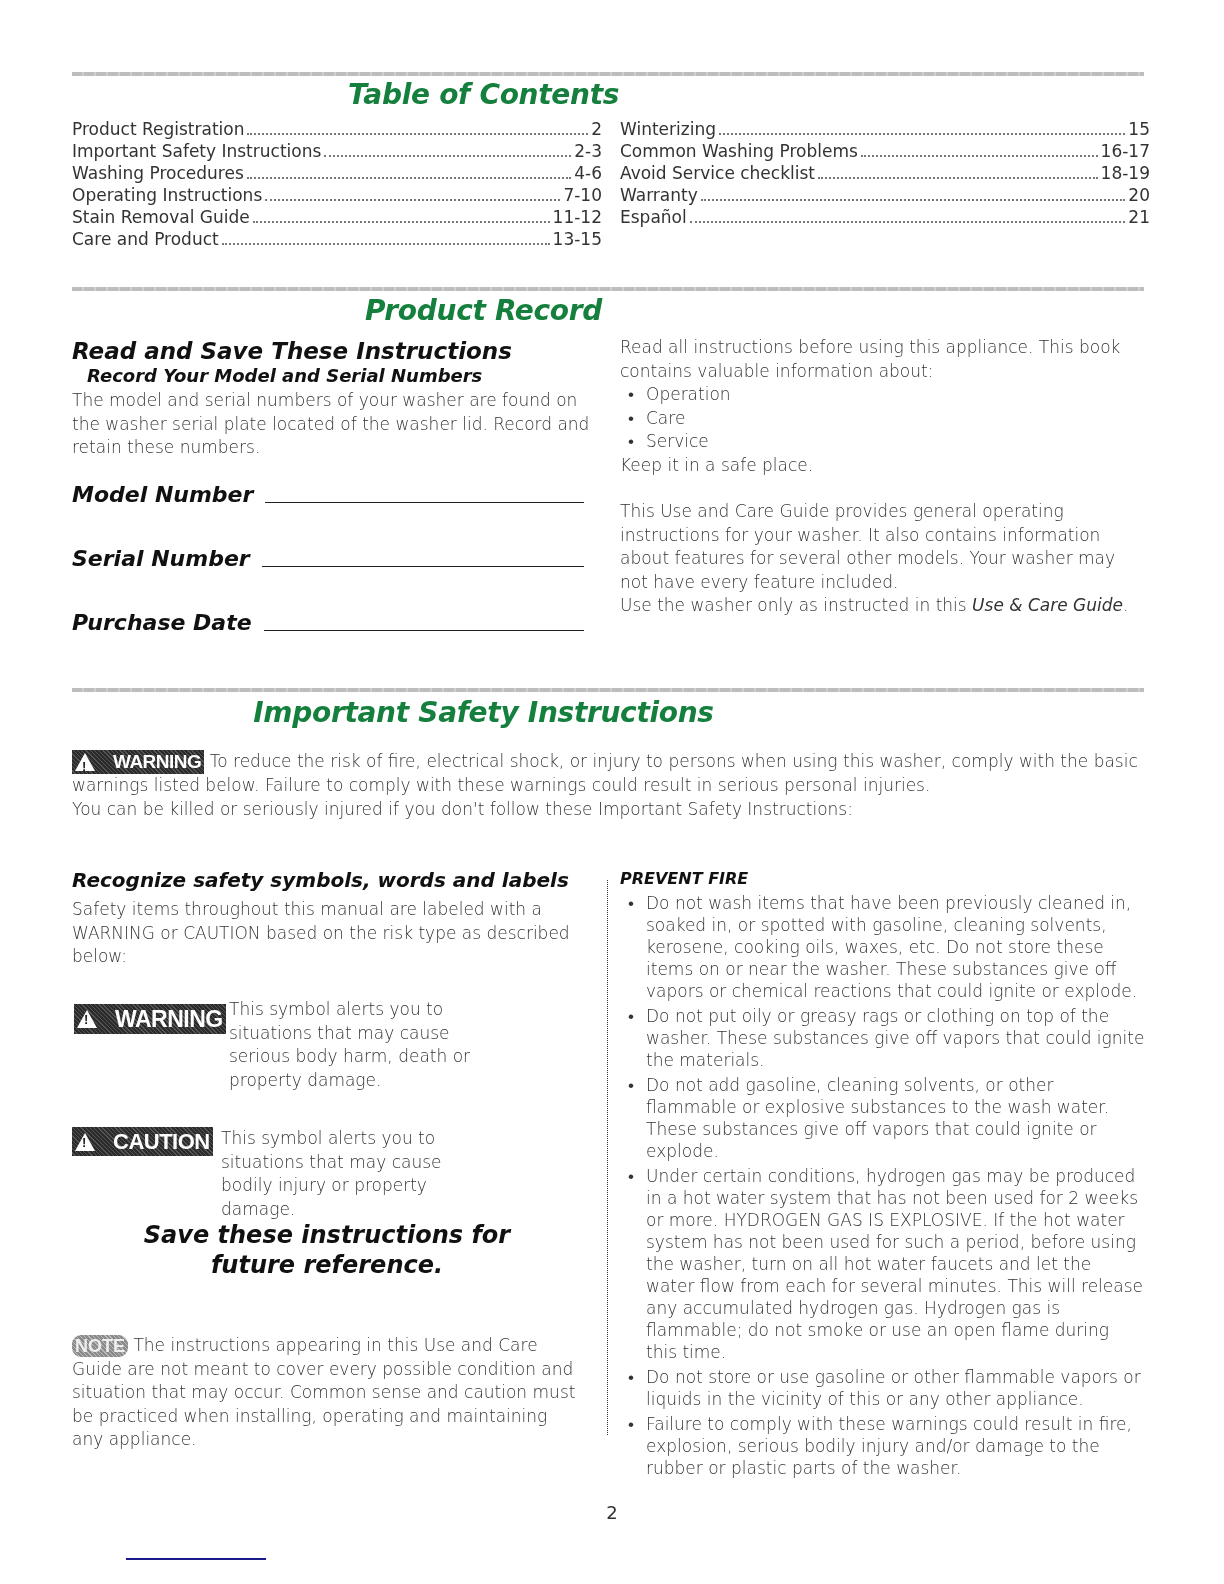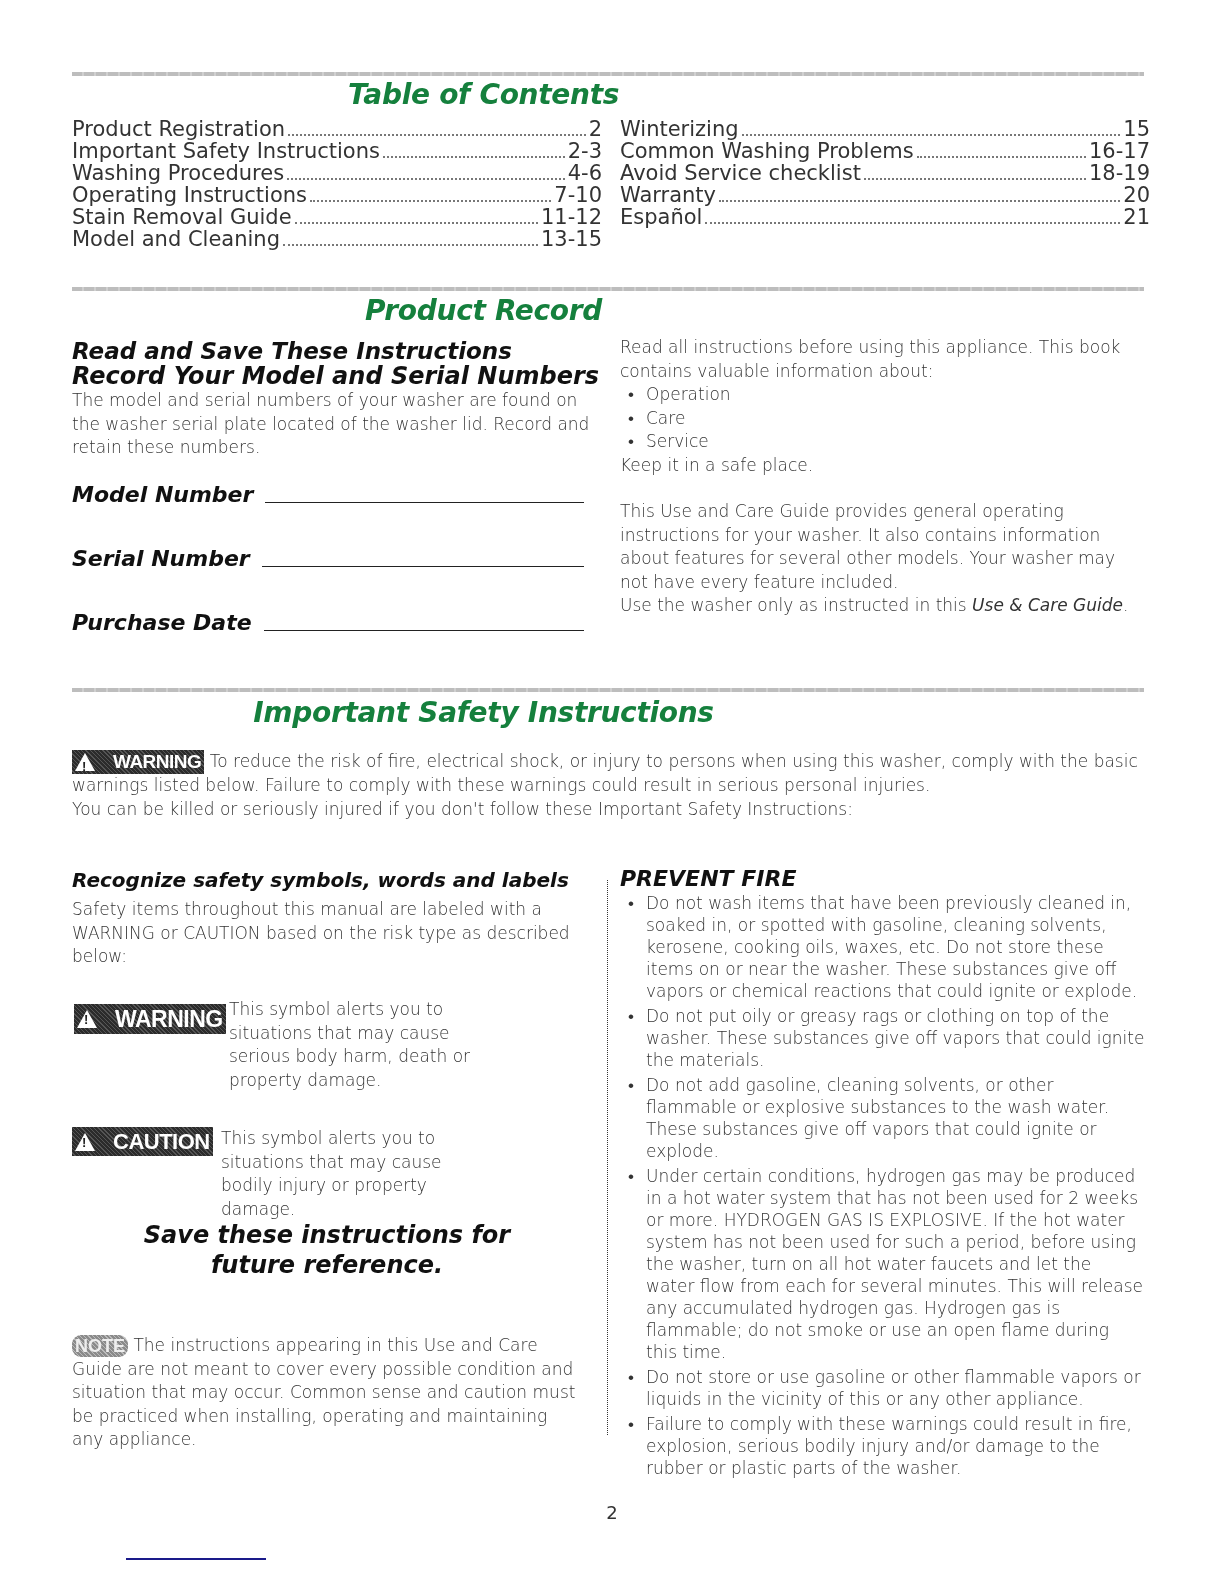--- a/index.html
+++ b/index.html
@@ -11,21 +11,21 @@
       position: absolute; left: 72px; width: 1072px; height: 4px;
       background: repeating-linear-gradient(90deg, #bdbdbd 0 10px, #cfcfcf 10px 12px);
     }
     .section-title {
       position: absolute; left: 0; width: 967px; text-align: center;
       font-style: italic; font-weight: bold; font-size: 28px; color: #15803d;
       font-family: "DejaVu Sans", sans-serif; letter-spacing: -0.3px;
     }
     .body-text { font-size: 17px; line-height: 23.5px; color: #333; font-weight: 300; }
     .toc-col { position: absolute; top: 118px; width: 530px; }
-    .toc-row { display: flex; align-items: baseline; font-size: 21px; line-height: 22px; color: #333; }
+    .toc-row { display: flex; align-items: baseline; font-size: 17px; line-height: 22px; color: #333; }
     .toc-row .lbl { white-space: nowrap; }
     .toc-row .dots { flex: 1; border-bottom: 2px dotted #777; margin: 0 3px 4px 3px; }
     .toc-row .pg { white-space: nowrap; }
     .h-ital { font-style: italic; font-weight: bold; color: #111; }
     .field-row { position: absolute; left: 72px; display: flex; align-items: flex-end; width: 512px; }
     .field-row .flbl { font-style: italic; font-weight: bold; font-size: 22px; color: #111; white-space: nowrap; }
     .field-row .fline { flex: 1; border-bottom: 1.5px solid #222; margin-left: 12px; height: 1px; margin-bottom: 4px; }
     .badge {
       display: inline-flex; align-items: center; gap: 18px;
       background: repeating-linear-gradient(45deg, #2b2b2b 0 2px, #555 2px 3px);
@@ -76,21 +76,21 @@
       <span class="lbl">Operating Instructions</span>
       <span class="dots"></span>
       <span class="pg">7-10</span>
     </div>
   <div class="toc-row">
       <span class="lbl">Stain Removal Guide</span>
       <span class="dots"></span>
       <span class="pg">11-12</span>
     </div>
   <div class="toc-row">
-      <span class="lbl">Model and Cleaning</span>
+      <span class="lbl">Care and Product</span>
       <span class="dots"></span>
       <span class="pg">13-15</span>
     </div>
 </div>
 
 <div class="toc-col" style="left:620px;">
   <div class="toc-row">
       <span class="lbl">Winterizing</span>
       <span class="dots"></span>
       <span class="pg">15</span>
@@ -115,21 +115,21 @@
       <span class="dots"></span>
       <span class="pg">21</span>
     </div>
 </div>
 
 <div class="rule" style="top:287px;"></div>
 <div class="section-title" style="top:294px;">Product Record</div>
 
 <div style="position:absolute; left:72px; top:337px; width:530px;">
   <div class="h-ital" style="font-size:23px; line-height:28px;">Read and Save These Instructions</div>
-  <div class="h-ital" style="font-size:24px; line-height:22px;">Record Your Model and Serial Numbers</div>
+  <div class="h-ital" style="font-size:18px; line-height:22px;margin-left:15px;">Record Your Model and Serial Numbers</div>
   <div class="body-text" style="margin-top:2px;">The model and serial numbers of your washer are found on the washer serial plate located of the washer lid. Record and retain these numbers.</div>
 </div>
 
 <div class="field-row" style="top:482px;">
   <span class="flbl">Model Number</span>
     <span class="fline"></span>
 </div>
 <div class="field-row" style="top:546px;">
   <span class="flbl">Serial Number</span>
     <span class="fline"></span>
@@ -190,21 +190,21 @@
 </div>
 
 <div class="body-text" style="position:absolute; left:72px; top:1334px; width:510px;">
   <span class="note-badge">NOTE</span>
   <span>The instructions appearing in this Use and Care Guide are not meant to cover every possible condition and situation that may occur. Common sense and caution must be practiced when installing, operating and maintaining any appliance.</span>
 </div>
 
 <div class="vline"></div>
 
 <div style="position:absolute; left:620px; top:866px; width:525px;">
-  <div class="h-ital" style="font-size:22px; line-height:26px;">PREVENT FIRE</div>
+  <div class="h-ital" style="font-size:16px; line-height:26px;">PREVENT FIRE</div>
   <ul class="bullets body-text" style="line-height:22px;">
     <li style="margin-bottom:3px;">Do not wash items that have been previously cleaned in, soaked in, or spotted with gasoline, cleaning solvents, kerosene, cooking oils, waxes, etc. Do not store these items on or near the washer. These substances give off vapors or chemical reactions that could ignite or explode.</li>
     <li style="margin-bottom:3px;">Do not put oily or greasy rags or clothing on top of the washer. These substances give off vapors that could ignite the materials.</li>
     <li style="margin-bottom:3px;">Do not add gasoline, cleaning solvents, or other flammable or explosive substances to the wash water. These substances give off vapors that could ignite or explode.</li>
     <li style="margin-bottom:3px;">Under certain conditions, hydrogen gas may be produced in a hot water system that has not been used for 2 weeks or more. HYDROGEN GAS IS EXPLOSIVE. If the hot water system has not been used for such a period, before using the washer, turn on all hot water faucets and let the water flow from each for several minutes. This will release any accumulated hydrogen gas. Hydrogen gas is flammable; do not smoke or use an open flame during this time.</li>
     <li style="margin-bottom:3px;">Do not store or use gasoline or other flammable vapors or liquids in the vicinity of this or any other appliance.</li>
     <li style="margin-bottom:3px;">Failure to comply with these warnings could result in fire, explosion, serious bodily injury and/or damage to the rubber or plastic parts of the washer.</li>
   </ul>
 </div>
 

